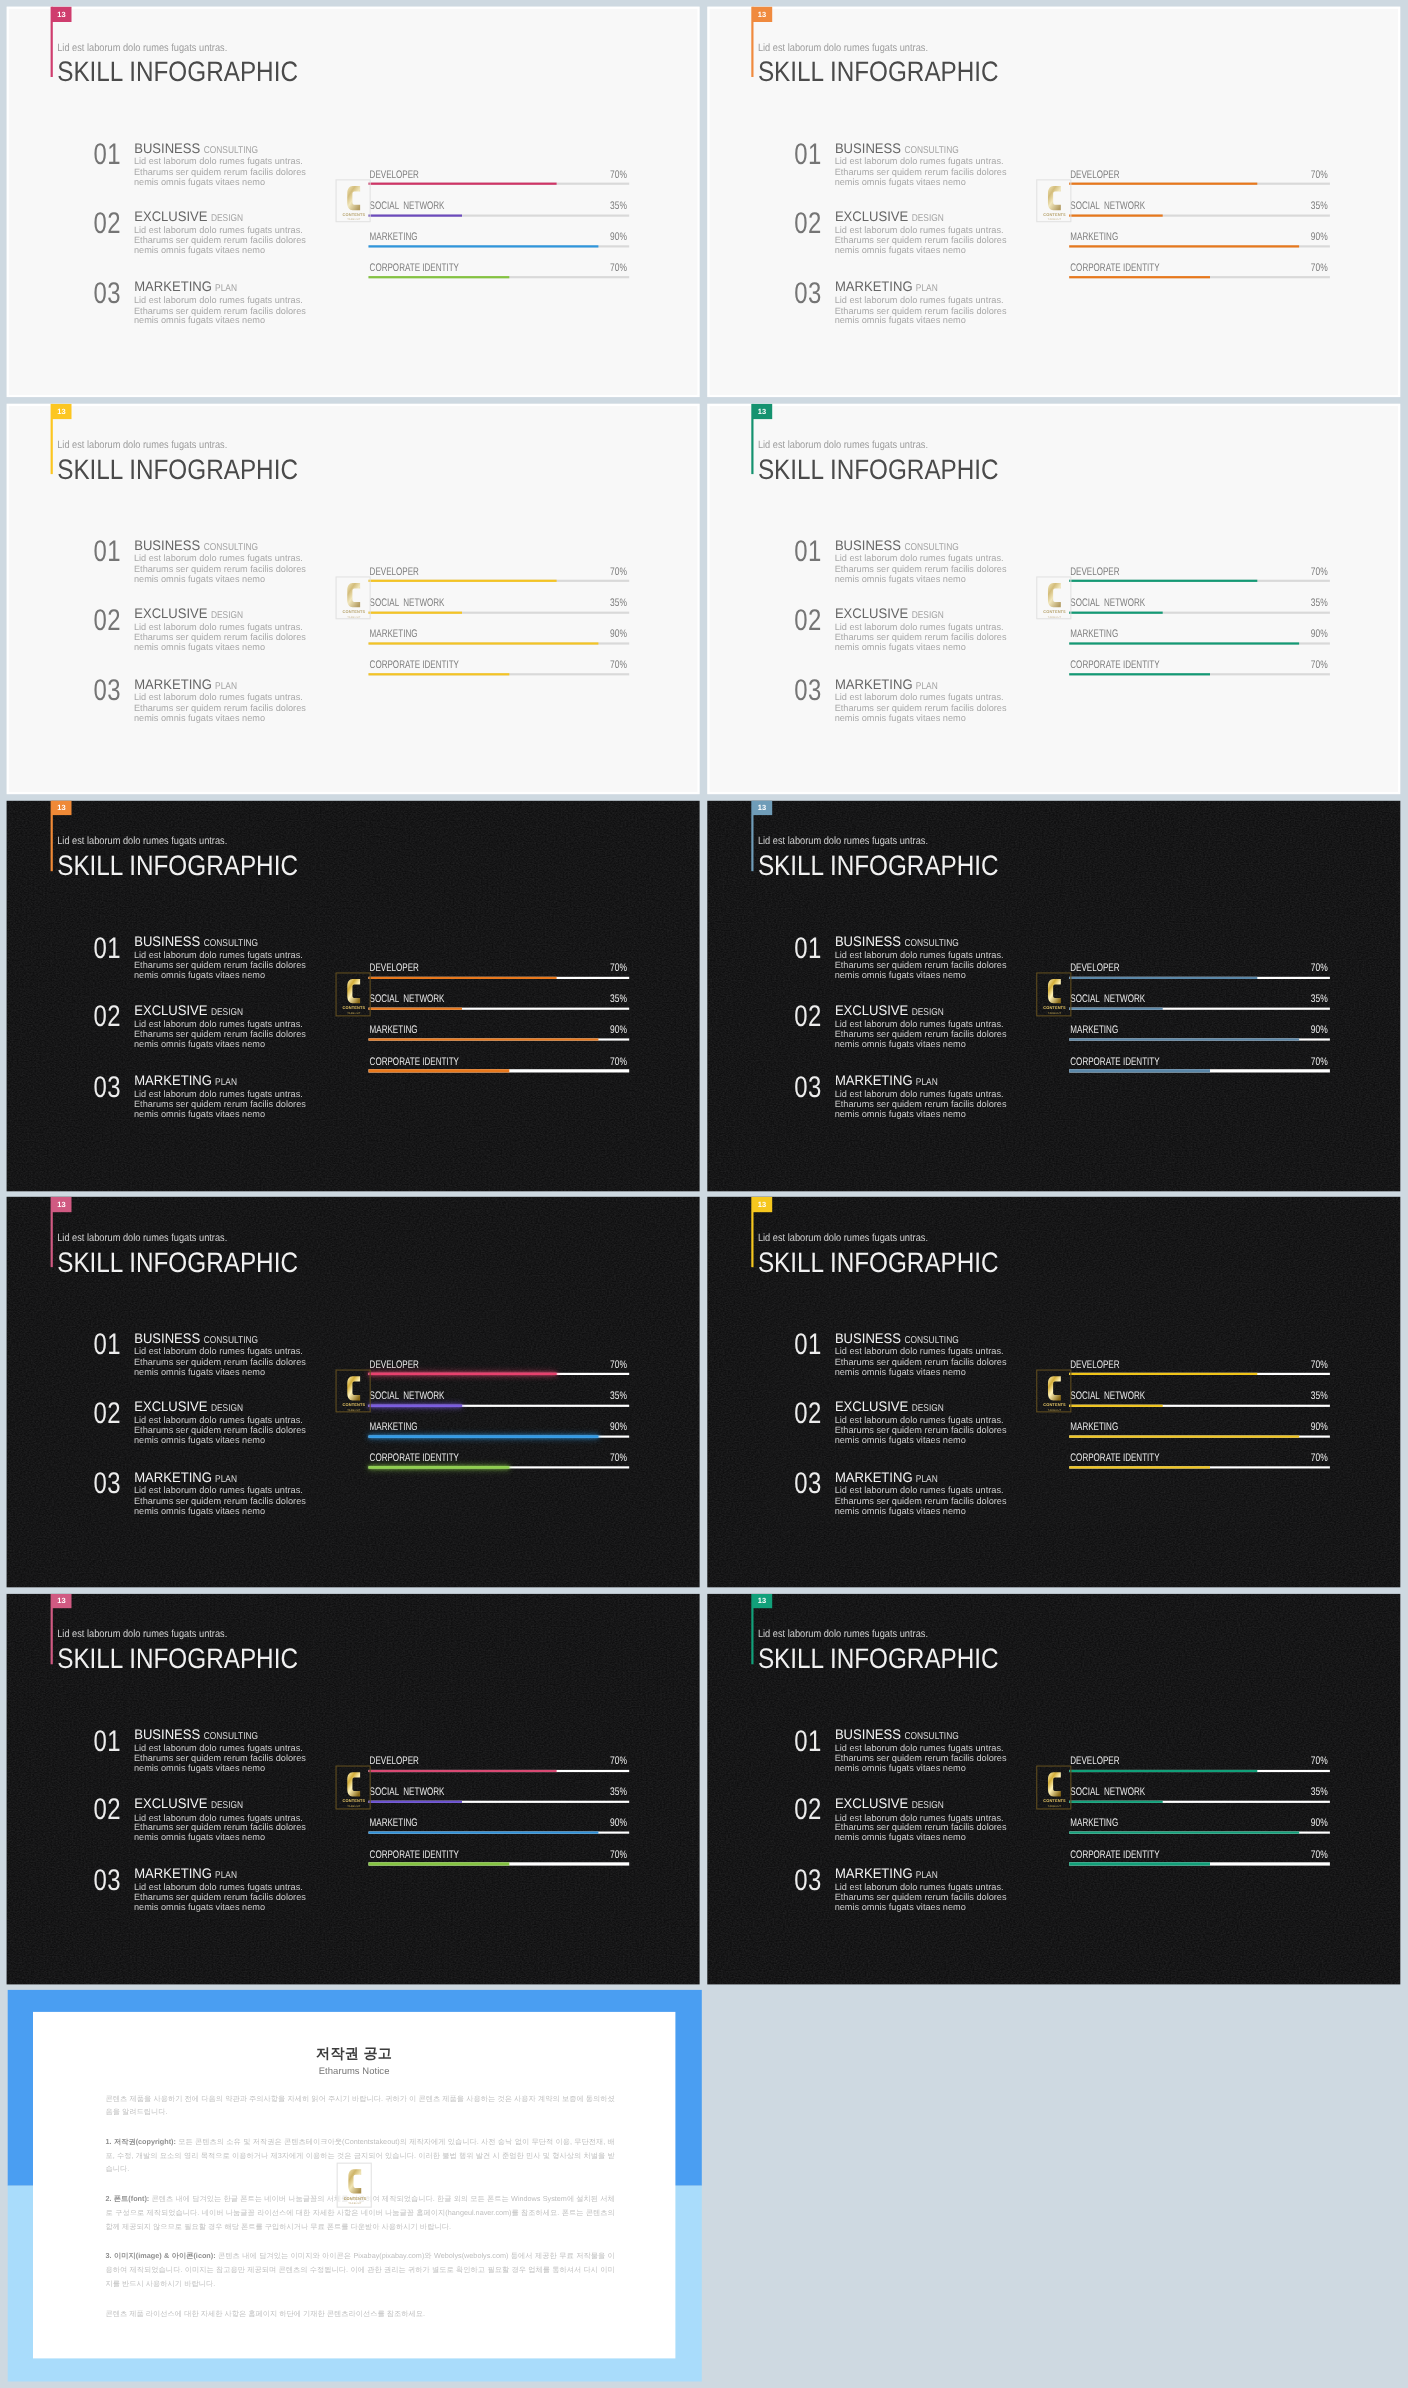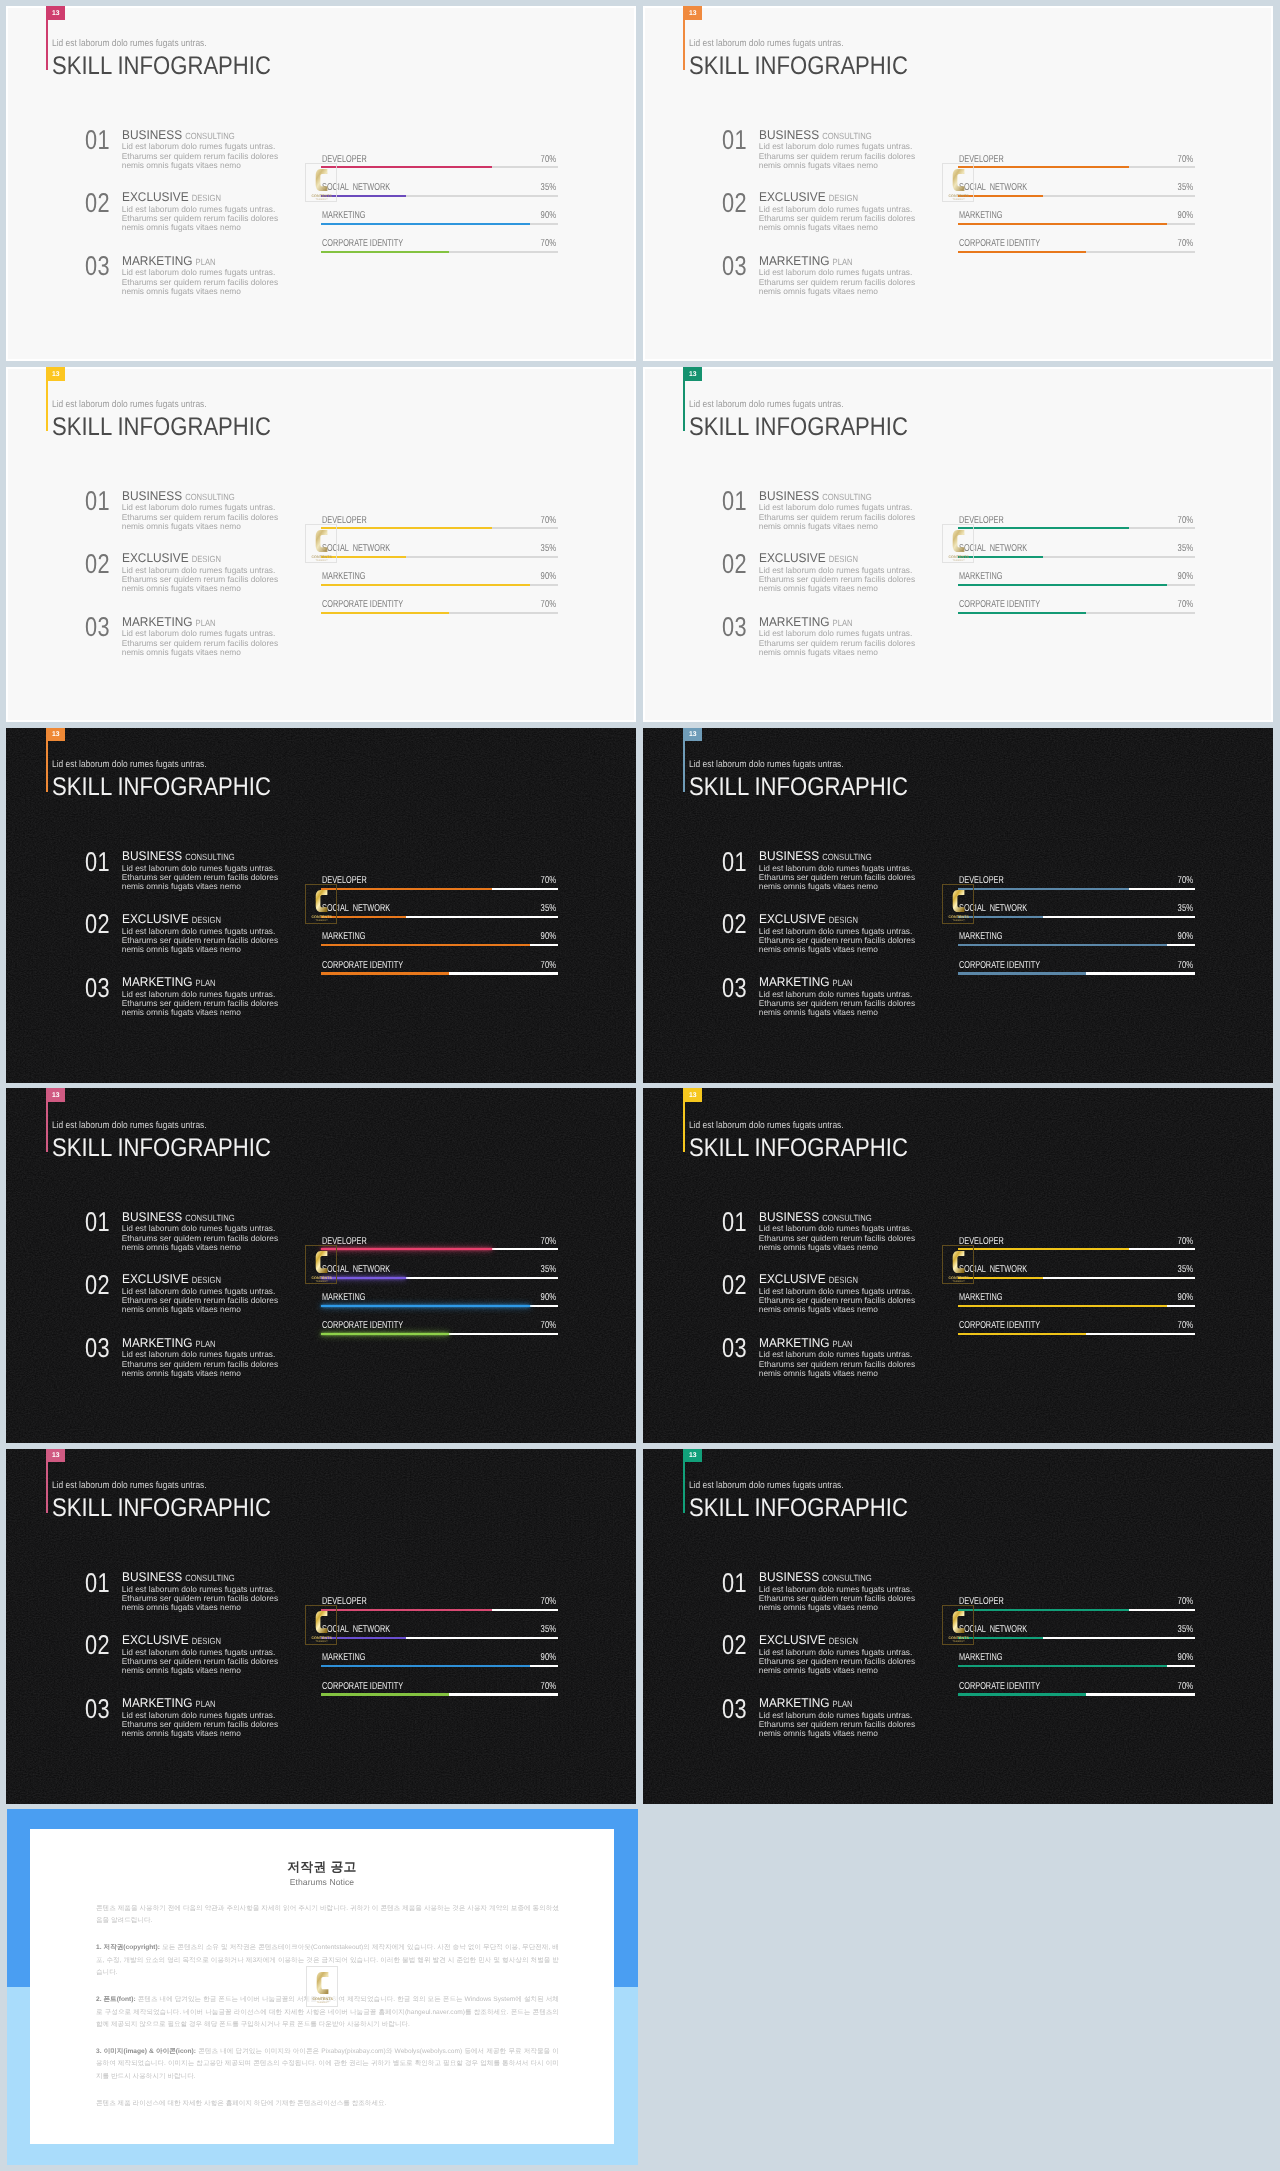--- a/index.html
+++ b/index.html
@@ -71,21 +71,21 @@
   .light .it-head { color:#666666; }
   .light .it-head .sub { color:#a4a4a4; }
   .light .it-body { color:#a8a8a8; }
   .dark .it-num   { color:#ececec; }
   .dark .it-head  { color:#f3f3f3; }
   .dark .it-head .sub { color:#dadada; }
   .dark .it-body  { color:#cdcdcd; }
 
   
   .bars { position:absolute; left:314.9px; top:146.6px; width:237.2px; }
-  .bar { position:absolute; left:0; width:237.2px; height:16px; }
+  .bar { position:absolute; left:14px; width:237.2px; height:16px; }
   .bar-label {
     position:absolute; left:1px; top:2px;
     font-size:10px; white-space:pre; line-height:1;
     transform:scaleX(.732); transform-origin:left top;
   }
   .bar-pct {
     position:absolute; right:2.5px; top:2px;
     font-size:10px; line-height:1;
     transform:scaleX(.77); transform-origin:right top;
   }

